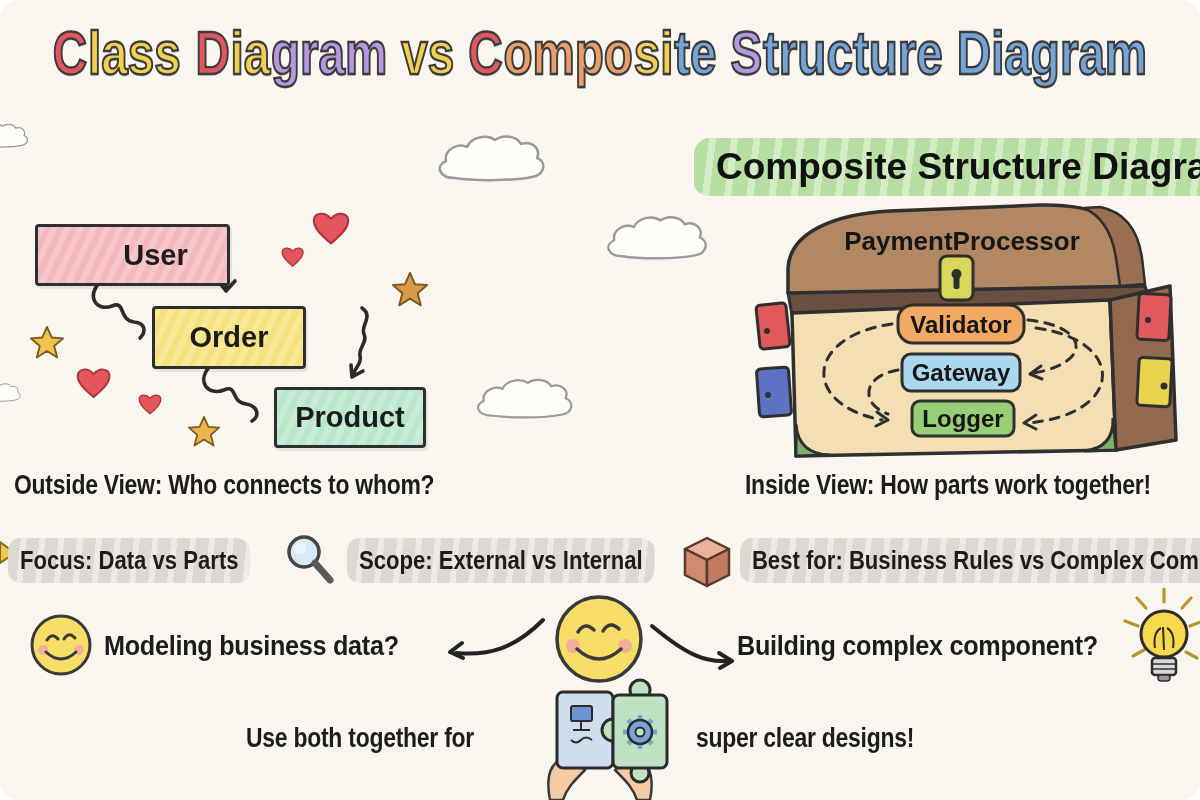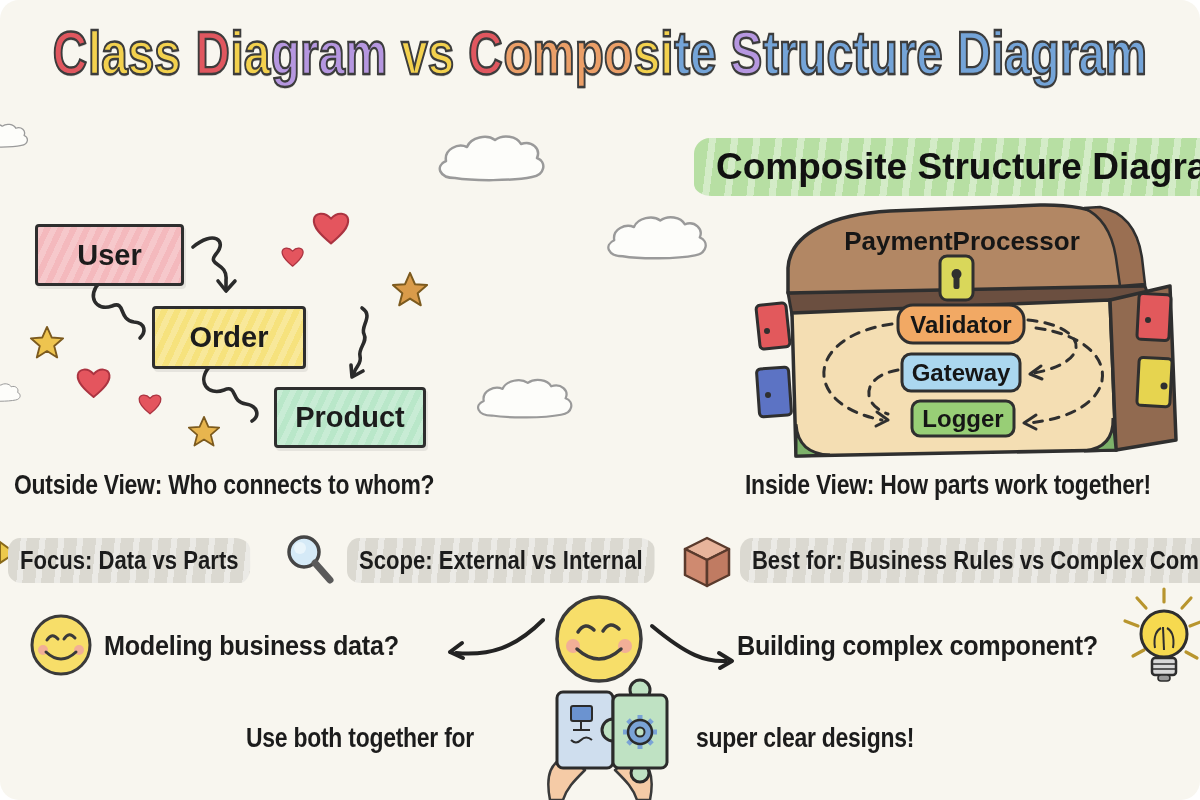--- a/index.html
+++ b/index.html
@@ -20,21 +20,21 @@
           font-size:37px;font-weight:700;color:#111;white-space:nowrap;}
   .header-left{left:86px;}
   .header-right{left:694px;width:560px;}
   
   .caption{font-size:27px;transform:scaleX(.85);transform-origin:left center;}
   
   .node{position:absolute;display:flex;align-items:center;justify-content:center;
         border:3.5px solid #2e2e2e;border-radius:4px;font-size:29px;font-weight:700;color:#1c1c1c;
         background-image:repeating-linear-gradient(115deg,rgba(255,255,255,.22) 0 6px,rgba(255,255,255,0) 6px 12px);
         box-shadow:2px 3px 0 rgba(0,0,0,.07);}
-  .node-user{left:35px;top:224px;width:143px;height:56px;}
+  .node-user{left:35px;top:224px;width:143px;height:56px;padding-left:46px;}
   .node-order{left:152px;top:306px;width:148px;height:57px;}
   .node-product{left:274px;top:387px;width:146px;height:55px;}
   
   .feature{position:absolute;padding:7px 14px;font-size:26px;font-weight:700;color:#1c1c1c;white-space:nowrap;
            background-color:#dbd9d1;
            background-image:repeating-linear-gradient(97deg,rgba(255,255,255,0) 0 15px,rgba(255,255,255,.45) 15px 22px);
            border-radius:14px 18px 12px 16px/14px 12px 16px 12px;
            transform:scaleX(.85);transform-origin:left center;}
   .f1{left:8px;top:538px;}
   .f2{left:347px;top:538px;}

